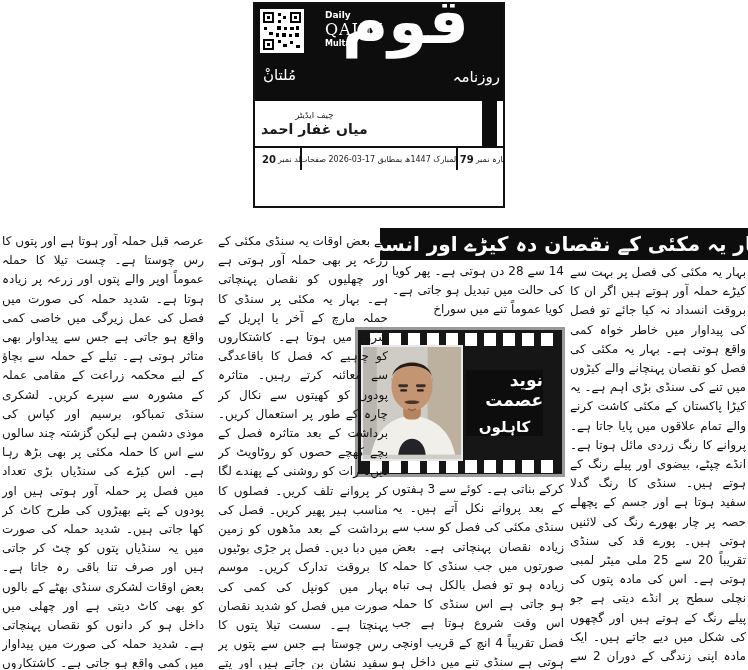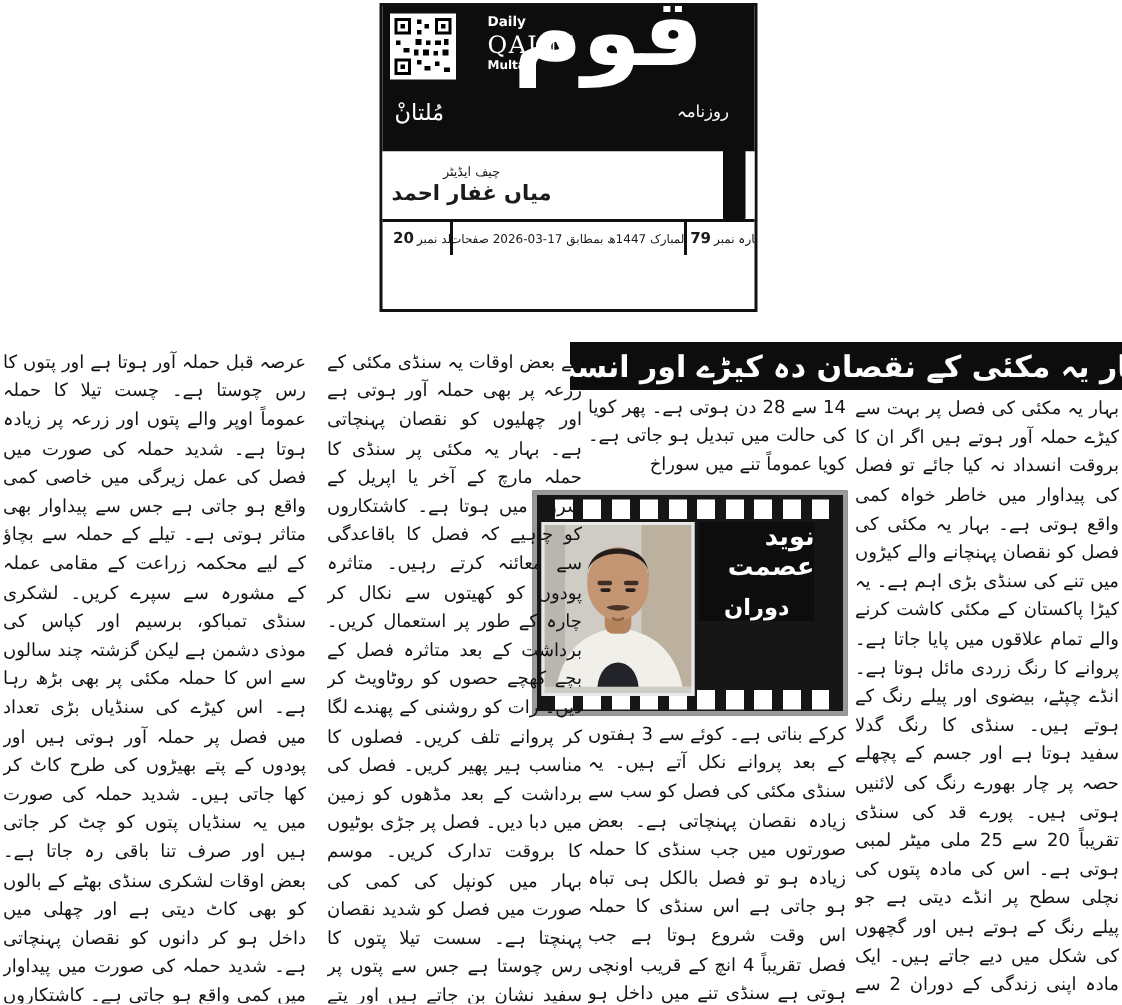--- a/index.html
+++ b/index.html
@@ -22,21 +22,21 @@
 
   .mh-main { position:relative; height:97px; background:#0d0d0d; overflow:hidden; }
   .qr { position:absolute; left:5px; top:5px; width:44px; height:44px; background:#fff; padding:2px; }
   .daily-line { position:absolute; left:54px; top:6px; color:#fff;margin-left:16px; }
   .daily-line .d { font-size:9px; font-weight:bold; display:block; }
   .daily-line .q { font-size:16px; font-family:"DejaVu Serif", serif; letter-spacing:1px; display:block; }
   .daily-line .m { font-size:8px; font-weight:bold; display:block; text-align:left; }
   .multan-ur { position:absolute; left:8px; top:62px; color:#fff; font-size:15px; direction:rtl; }
   .qaum-callig { position:absolute; right:34px; top:-14px; color:#fff; font-size:63px; font-weight:bold;
                  line-height:1; direction:rtl; }
-  .rozname { position:absolute; right:17px; top:64px; color:#fff; font-size:11px; direction:rtl; }
+  .rozname { position:absolute; right:3px; top:64px; color:#fff; font-size:15px; direction:rtl; }
 
   .mh-names { position:relative; height:45px; background:#fff; display:flex;
               justify-content:space-between; align-items:center; padding:0 6px; }
   .alif-bar { width:15px; height:49px; background:#0d0d0d; border-radius:0 0 3px 3px; }
   .name-blk { text-align:center; direction:rtl; }
   .name-blk .lbl { font-size:8.5px; display:block; }
   .name-blk .nm  { font-size:14px; font-weight:bold; display:block; line-height:18px; }
 
   .mh-datebar { display:flex; height:24px; border-top:2px solid #111; direction:ltr; }
   .mh-datebar .cell { display:flex; align-items:center; justify-content:center; font-size:8px;
@@ -49,21 +49,21 @@
   
   .headline-bar { position:absolute; left:380px; top:228px; width:368px; height:32px;
                   background:#0d0d0d; color:#fff; display:flex; align-items:center; justify-content:center;
                   direction:rtl; font-size:20px; font-weight:bold; white-space:nowrap; }
 
   
   .photo-block { position:absolute; left:355px; top:327px; width:210px; height:150px;
                  background:#161616; border:3px solid #9a9a9a; padding:2px 3px; }
   .sprockets-h { height:13px; background:repeating-linear-gradient(90deg, #161616 0 7px, #ffffff 7px 19px);
                  margin:1px 2px; }
-  .photo-mid { display:flex; height:112px; align-items:flex-start; gap:3px; padding:1px 0; }
+  .photo-mid { display:flex; height:112px; align-items:center; gap:3px; padding:1px 0; }
   .portrait { width:102px; border:2px solid #e8e8e8; background:#cfcdc8; overflow:hidden; }
   .byline-panel { flex:1; background:#0d0d0d; color:#fff; display:flex; flex-direction:column;
                   align-items:center; justify-content:center; direction:rtl; gap:8px; }
   .byline-panel .b1 { font-size:17px; font-weight:bold; }
   .byline-panel .b2 { font-size:15px; font-weight:bold; }
   .sprockets-v { width:13px; background:repeating-linear-gradient(180deg, #161616 0 6px, #ffffff 6px 16px); }
 
   
   .col { position:absolute; direction:rtl; text-align:justify; font-size:12px; line-height:19.2px;
          overflow:hidden; color:#141414; }
@@ -161,21 +161,21 @@
           <rect x="36" y="38" width="10" height="3" rx="1.5" fill="#3a2e26"></rect>
           <rect x="54" y="38" width="10" height="3" rx="1.5" fill="#3a2e26"></rect>
           <rect x="38" y="43" width="7" height="2.5" rx="1.2" fill="#241d18"></rect>
           <rect x="55" y="43" width="7" height="2.5" rx="1.2" fill="#241d18"></rect>
           <path d="M42,56 C46,59 54,59 58,56 C54,54 46,54 42,56 Z" fill="#4a3326"></path>
           <path d="M46,63 C48,65 52,65 54,63" stroke="#8a5f43" stroke-width="1.5" fill="none"></path>
         </svg>
       </div>
       <div class="byline-panel">
         <span class="b1">نوید عصمت</span>
-        <span class="b2">دوران</span>
+        <span class="b2">کاہلوں</span>
       </div>
       <div class="sprockets-v"></div>
     </div>
     <div class="sprockets-h"></div>
   </div>
 
   <div class="col col-a">بہار یہ مکئی کی فصل پر بہت سے کیڑے حملہ آور ہوتے ہیں اگر ان کا بروقت انسداد نہ کیا جائے تو فصل کی پیداوار میں خاطر خواہ کمی واقع ہوتی ہے۔ بہار یہ مکئی کی فصل کو نقصان پہنچانے والے کیڑوں میں تنے کی سنڈی بڑی اہم ہے۔ یہ کیڑا پاکستان کے مکئی کاشت کرنے والے تمام علاقوں میں پایا جاتا ہے۔ پروانے کا رنگ زردی مائل ہوتا ہے۔ انڈے چپٹے، بیضوی اور پیلے رنگ کے ہوتے ہیں۔ سنڈی کا رنگ گدلا سفید ہوتا ہے اور جسم کے پچھلے حصہ پر چار بھورے رنگ کی لائنیں ہوتی ہیں۔ پورے قد کی سنڈی تقریباً 20 سے 25 ملی میٹر لمبی ہوتی ہے۔ اس کی مادہ پتوں کی نچلی سطح پر انڈے دیتی ہے جو پیلے رنگ کے ہوتے ہیں اور گچھوں کی شکل میں دیے جاتے ہیں۔ ایک مادہ اپنی زندگی کے دوران 2 سے 12 دن میں 300 سے زائد انڈے دیتی ہے جن سے 4 یا 5 دن میں سنڈیاں نکل آتی ہیں۔ سنڈی پورے قد کی ہونے تک 6 حالتوں سے گزرتی ہے۔ سنڈی کی حالت</div>
   <div class="col col-b-top">14 سے 28 دن ہوتی ہے۔ پھر کویا کی حالت میں تبدیل ہو جاتی ہے۔ کویا عموماً تنے میں سوراخ</div>
   <div class="col col-b-bot">کرکے بناتی ہے۔ کوئے سے 3 ہفتوں کے بعد پروانے نکل آتے ہیں۔ یہ سنڈی مکئی کی فصل کو سب سے زیادہ نقصان پہنچاتی ہے۔ بعض صورتوں میں جب سنڈی کا حملہ زیادہ ہو تو فصل بالکل ہی تباہ ہو جاتی ہے اس سنڈی کا حملہ اس وقت شروع ہوتا ہے جب فصل تقریباً 4 انچ کے قریب اونچی ہوتی ہے سنڈی تنے میں داخل ہو کر اس کی کونپل کو کاٹ دیتی ہے جس سے کونپل سوکھ جاتی ہے اس طرح پودے کی بڑھوتری رک جاتی</div>
   <div class="col col-c">ہے بعض اوقات یہ سنڈی مکئی کے زرعہ پر بھی حملہ آور ہوتی ہے اور چھلیوں کو نقصان پہنچاتی ہے۔ بہار یہ مکئی پر سنڈی کا حملہ مارچ کے آخر یا اپریل کے شروع میں ہوتا ہے۔ کاشتکاروں کو چاہیے کہ فصل کا باقاعدگی سے معائنہ کرتے رہیں۔ متاثرہ پودوں کو کھیتوں سے نکال کر چارہ کے طور پر استعمال کریں۔ برداشت کے بعد متاثرہ فصل کے بچے کھچے حصوں کو روٹاویٹ کر دیں۔ رات کو روشنی کے پھندے لگا کر پروانے تلف کریں۔ فصلوں کا مناسب ہیر پھیر کریں۔ فصل کی برداشت کے بعد مڈھوں کو زمین میں دبا دیں۔ فصل پر جڑی بوٹیوں کا بروقت تدارک کریں۔ موسم بہار میں کونپل کی کمی کی صورت میں فصل کو شدید نقصان پہنچتا ہے۔ سست تیلا پتوں کا رس چوستا ہے جس سے پتوں پر سفید نشان بن جاتے ہیں اور پتے آہستہ آہستہ سوکھنا شروع ہو جاتے ہیں۔ شدید حملہ کی صورت میں اوپر والے چند پتوں کے علاوہ باقی سب پتے سوکھ جاتے ہیں اور پیداوار میں کمی واقع ہو جاتی ہے۔ چست تیلا چھلیاں بننے سے کچھ</div>

